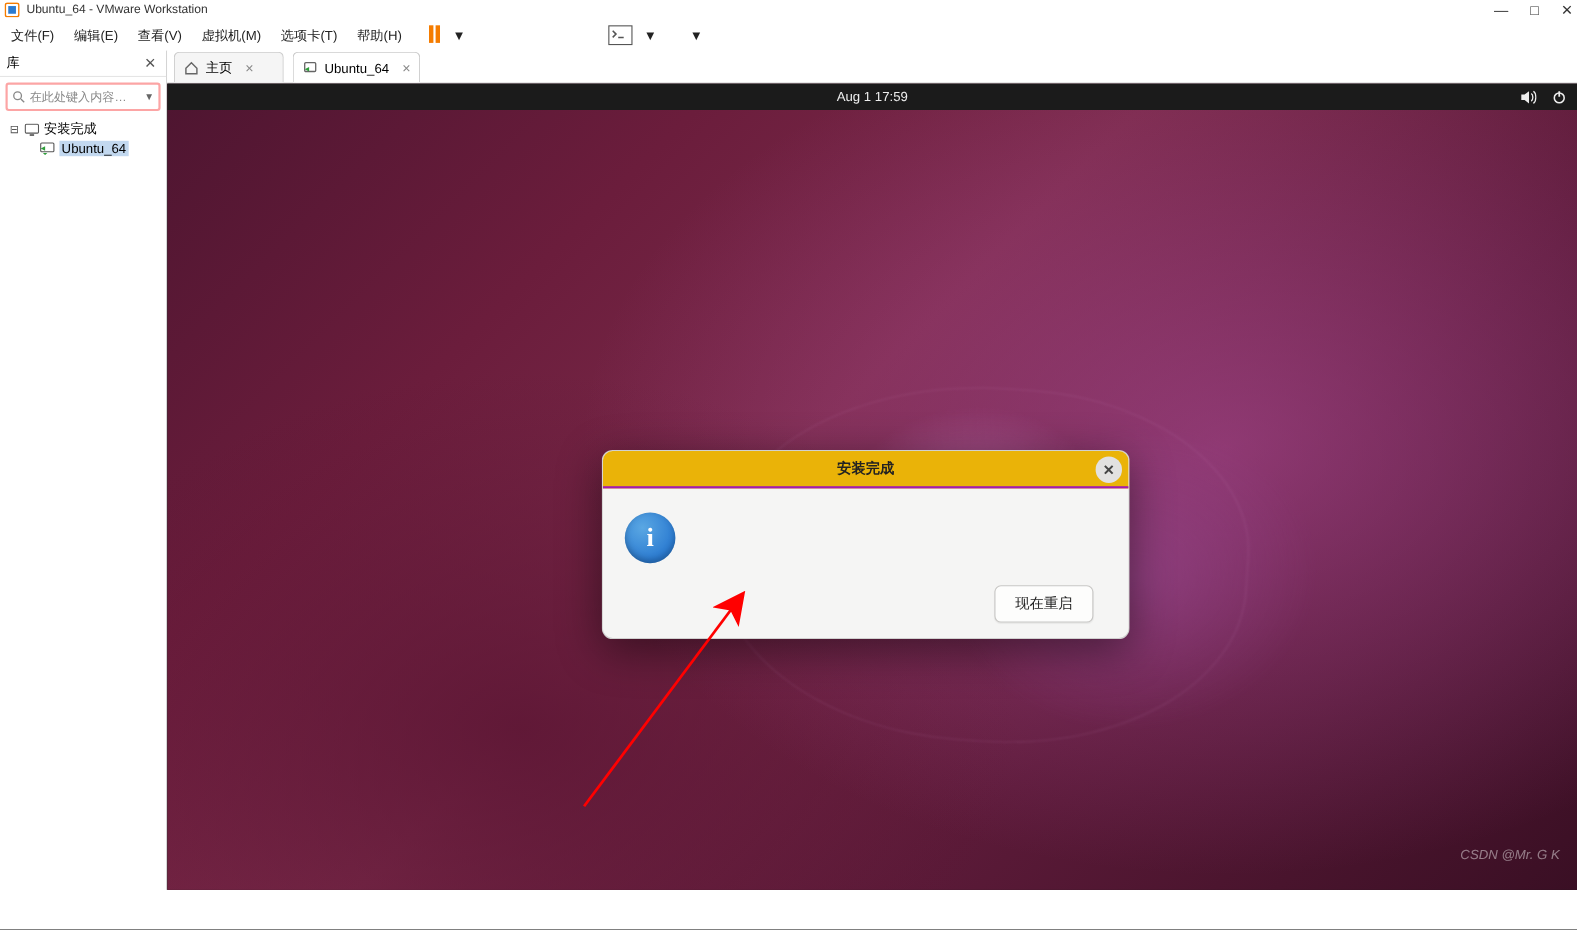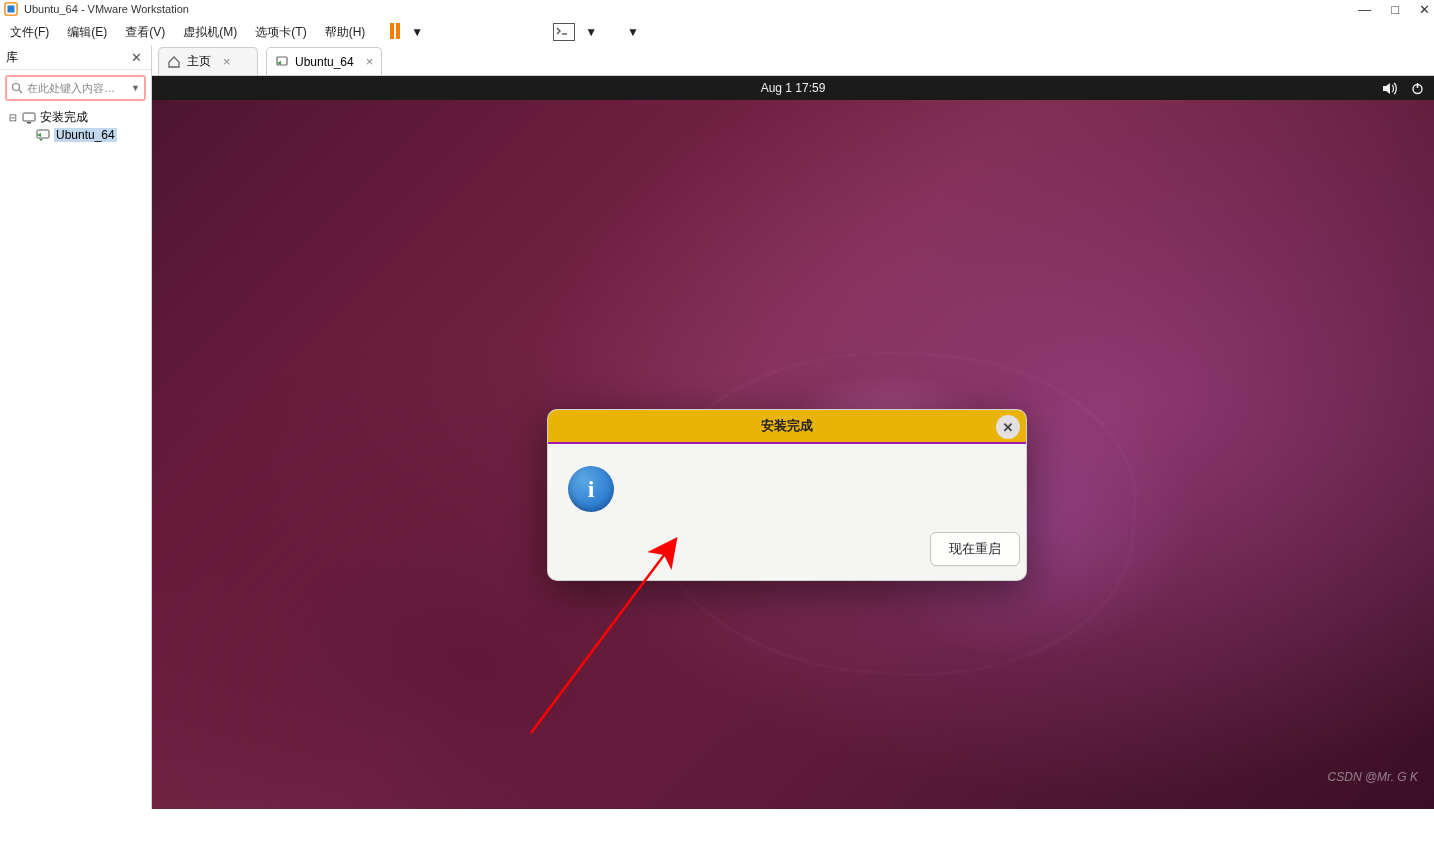--- a/index.html
+++ b/index.html
@@ -74,21 +74,21 @@
     .gnome-bar .right-icons { position: absolute; right: 10px; display: flex; align-items: center; gap: 14px; font-size: 13px;}
     .gnome-bar .vol-icon, .gnome-bar .power-icon { display: inline-flex; }
 
     
     .dialog { position: absolute; left: 395px; top: 333px; width: 480px; background: #f5f5f4; border-radius: 10px; box-shadow: 0 10px 40px rgba(0,0,0,0.45); overflow: hidden; border: 1px solid rgba(0,0,0,0.15);}
     .dialog-header { height: 34px; background: #eab308; display: flex; align-items: center; justify-content: center; position: relative; font-size: 13px; font-weight: 600; color: #222; border-bottom: 2px solid #a21caf;}
     .dialog-close { position: absolute; right: 6px; top: 5px; width: 24px; height: 24px; border-radius: 50%; background: #e2e1e0; display: flex; align-items: center; justify-content: center; font-size: 13px; color: #444; cursor: default;}
     .dialog-body { display: flex; padding: 22px 26px 12px 20px; gap: 18px; align-items: flex-start;}
     .info-circle { width: 46px; height: 46px; border-radius: 50%; background: radial-gradient(circle at 35% 30%, #5aa7e3, #2b7bd1 70%); color: #fff; display: flex; align-items: center; justify-content: center; font-size: 24px; font-weight: 600; font-family: Georgia, serif; box-shadow: inset 0 -3px 6px rgba(0,0,0,0.25);}
     .dialog-text { font-size: 13.5px; color: #2a2a2a; padding-top: 10px;}
-    .dialog-actions { display: flex; justify-content: flex-end; padding: 8px 6px 14px;}
+    .dialog-actions { display: flex; justify-content: flex-end; padding: 8px 32px 14px;}
     .dialog-btn { border: 1px solid #c8c7c5; background: #fdfdfc; border-radius: 6px; padding: 7px 18px; font-size: 13px; color: #222; cursor: default; box-shadow: 0 1px 1px rgba(0,0,0,0.05);}
 
     
     .arrow-annot { position: absolute; left: 359px; top: 457px; width: 180px; height: 210px; pointer-events: none;}
 
     
     .watermark { position: absolute; right: 16px; bottom: 25px; font-size: 12px; color: rgba(255,255,255,0.45); font-style: italic;}
 
   </style>
 </head>

